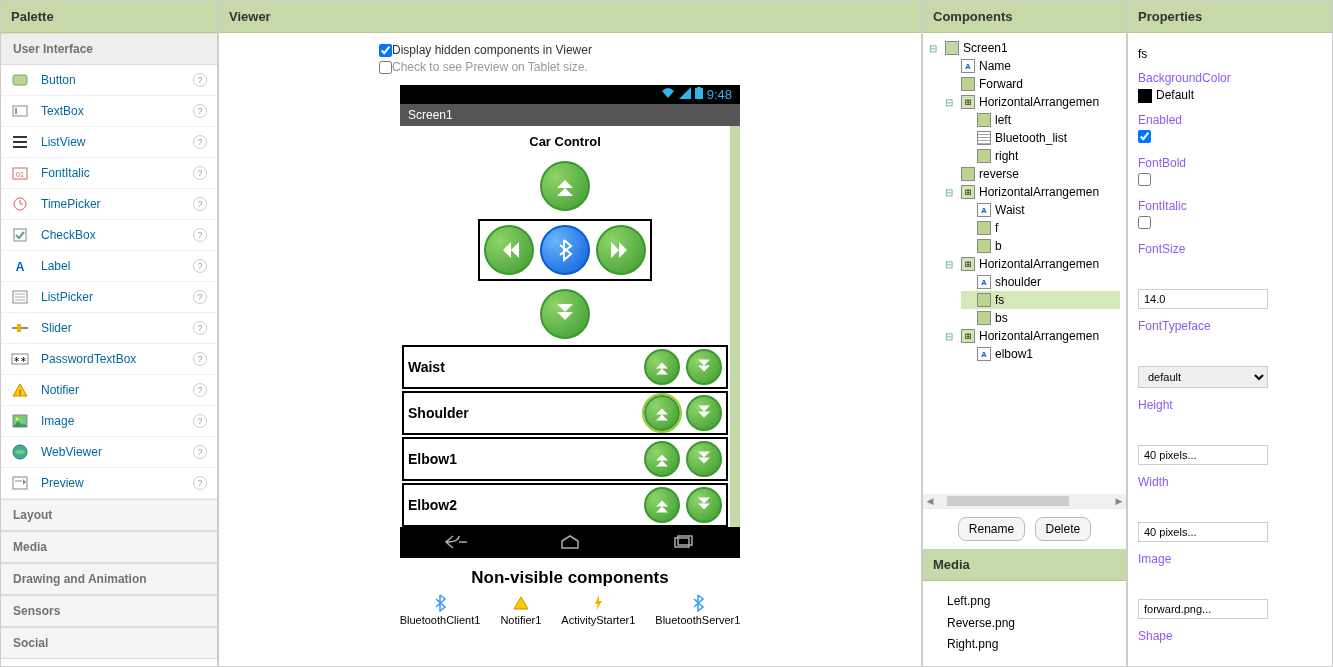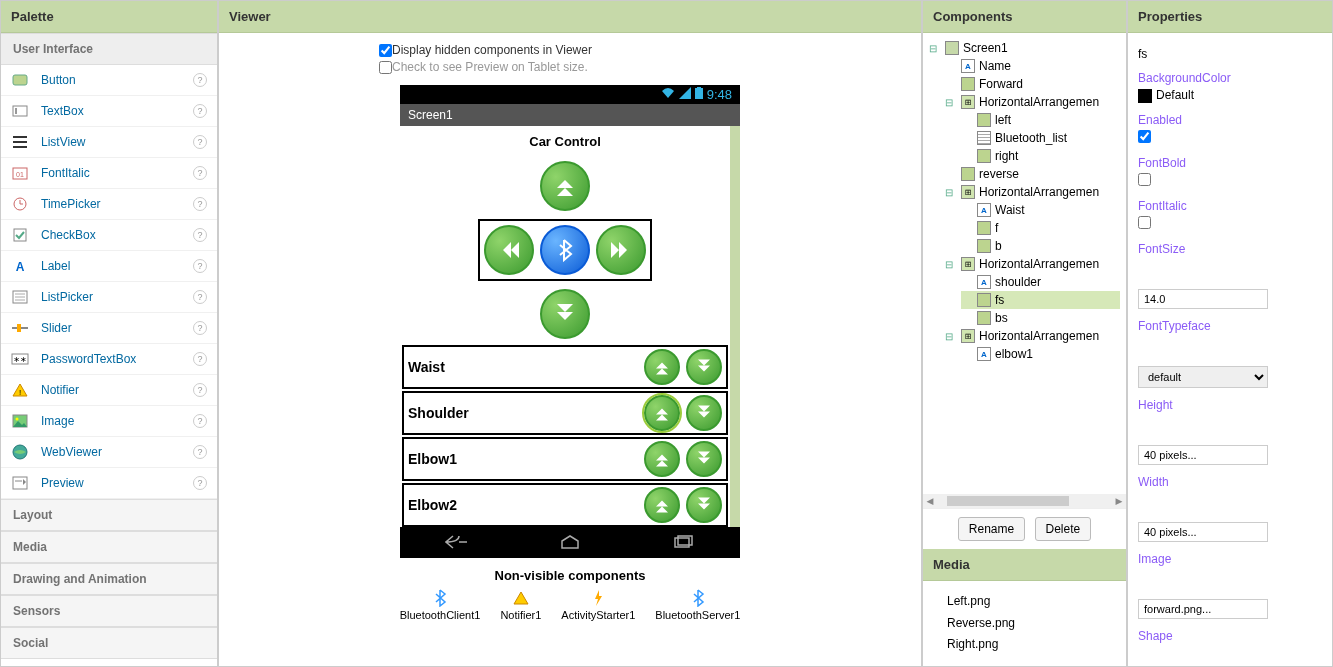--- a/index.html
+++ b/index.html
@@ -32,40 +32,40 @@
 .circle-btn.small { width: 36px; height: 36px; }
 .circle-btn.bt { background: radial-gradient(circle at 30% 30%, #6ab5ff, #0a5bd6); border-color: #0a5bd6; }
 .center-row { text-align: center; padding: 4px; }
 .box-row { border: 2px solid #000; display: inline-flex; padding: 4px; gap: 6px; }
 .joint-row { border: 2px solid #000; margin: 2px 2px; display: flex; align-items: center; padding: 2px 4px; }
 .joint-row span { font-weight: bold; font-size: 14px; flex: 1; }
 .joint-btns { display: flex; gap: 6px; }
 .selected-out { outline: 2px solid #9ccc3c; }
 .phone-nav { background: #000; display: flex; justify-content: space-around; padding: 6px 0; color: #aaa; }
 
-.nonvis-title { font-weight: bold; font-size: 13px; margin-top: 10px; }
+.nonvis-title { font-weight: bold; font-size: 17px; margin-top: 10px; }
 .nonvis-row { display: flex; gap: 20px; margin-top: 6px; }
 .nonvis-item { text-align: center; font-size: 11px; }
 .nv-icon { height: 18px; display: flex; align-items: center; justify-content: center; margin-bottom: 2px; }
 
 
 .components { width: 205px; flex-shrink: 0; }
 .comp-body { flex: 1; overflow: auto; padding: 6px; font-size: 12px; position: relative; }
 .tree-node { display: flex; align-items: center; padding: 2px 0; cursor: pointer; white-space: nowrap; }
 .tree-node .toggle { width: 12px; color: #5a8; font-size: 10px; }
 .tree-node .ticon { width: 14px; height: 14px; border: 1px solid #888; margin: 0 4px; display: inline-flex; align-items: center; justify-content: center; font-size: 8px; background: #fff; }
 .ticon.vert { background: linear-gradient(#c6d9a9, #c6d9a9); }
 .ticon.horiz { background: #d0e5b0; }
 .ticon.lbl { color: #0066cc; font-weight: bold; }
 .ticon.btn { background: linear-gradient(#bcd48f,#bcd48f); }
 .ticon.list { background: repeating-linear-gradient(#fff,#fff 2px,#aaa 2px,#aaa 3px); }
 .tree-children { margin-left: 16px; }
 .tree-selected { background: #d6e8b8; }
 .comp-buttons { text-align: center; padding: 8px 0; border-top: 1px solid #eee; }
-.comp-buttons button { padding: 4px 10px; margin: 0 3px; border: 1px solid #bbb; background: #f5f5f5; border-radius: 3px; cursor: pointer; font-size: 12px; }
+.comp-buttons button { padding: 4px 10px; margin: 0 3px; border: 1px solid #bbb; background: #f5f5f5; border-radius: 8px; cursor: pointer; font-size: 12px; }
 .media-body { padding: 10px 24px; font-size: 12px; line-height: 1.8; }
 
 .hscroll { height: 14px; background: #f0f0f0; display: flex; align-items: center; }
 .hscroll .thumb { height: 10px; background: #ccc; width: 60%; margin-left: 5%; }
 .hscroll .arr { width: 14px; text-align: center; color: #888; font-size: 9px; }
 
 
 .properties { width: 206px; flex-shrink: 0; }
 .props-body { padding: 8px 10px; font-size: 12px; overflow: auto; }
 .prop-name { padding: 6px 0 10px; }

